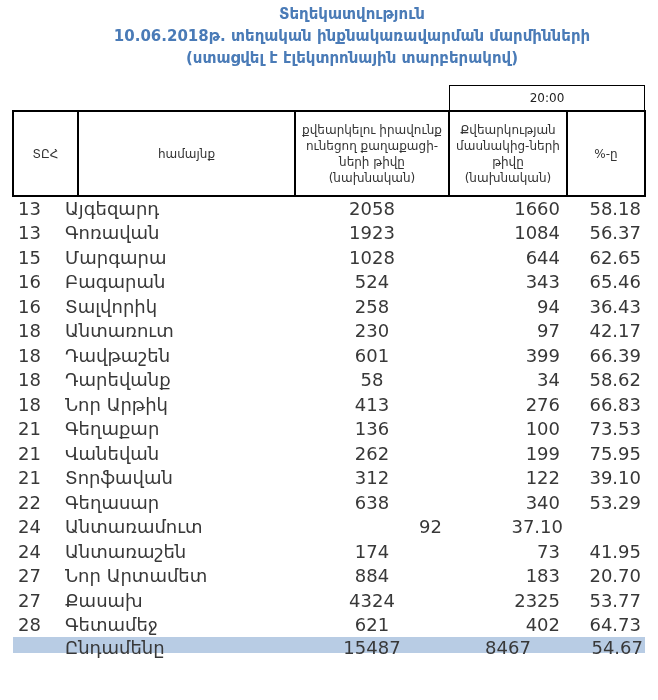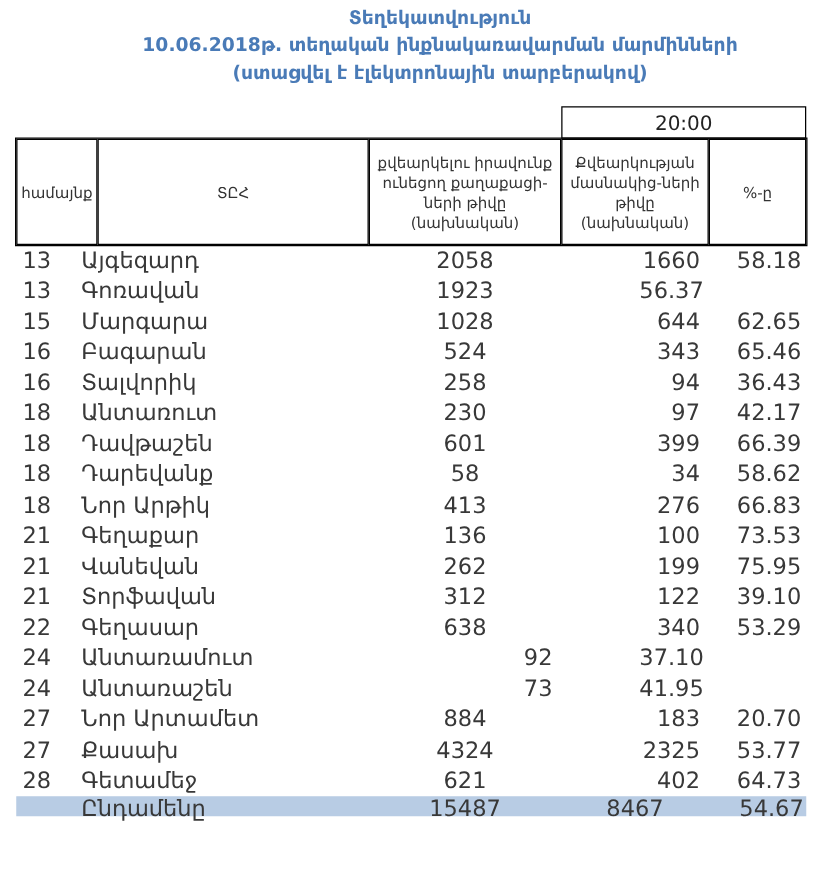--- a/index.html
+++ b/index.html
@@ -32,21 +32,21 @@
   
   .time-row {
     margin-top: 16px;
     margin-left: 449px;
     width: 196px;
     height: 26px;
     border: 1px solid var(--border);
     display: flex;
     align-items: center;
     justify-content: center;
-    font-size: 16px;
+    font-size: 12px;
     color: #222;
   }
   
   .header-row {
     margin-left: 13px;
     width: 632px;
     display: grid;
     grid-template-columns: 65px 217px 154px 118px 78px;
     outline: 1px solid var(--border);
   }
@@ -95,39 +95,40 @@
     <div>Տեղեկատվություն</div>
     <div>10.06.2018թ. տեղական ինքնակառավարման մարմինների</div>
     <div>(ստացվել է էլեկտրոնային տարբերակով)</div>
   </div>
 
   <div class="time-row">
     <span>20:00</span>
   </div>
 
   <div class="header-row">
+    <div class="hcell">ՏԸՀ</div>
     <div class="hcell">համայնք</div>
-    <div class="hcell">ՏԸՀ</div>
     <div class="hcell">քվեարկելու իրավունք ունեցող քաղաքացի-ների թիվը (նախնական)</div>
     <div class="hcell">Քվեարկության մասնակից-ների թիվը (նախնական)</div>
     <div class="hcell">%-ը</div>
   </div>
 
   <div class="tbody">
       <div class="drow">
         <div class="c1">13</div>
         <div class="c2">Այգեզարդ</div>
         <div class="c3">2058</div>
         <div class="c4">1660</div>
         <div class="c5">58.18</div>
       </div>
       <div class="drow">
         <div class="c1">13</div>
         <div class="c2">Գոռավան</div>
         <div class="c3">1923</div>
+        <div class="c4">1084</div>
         <div class="c5">56.37</div>
       </div>
       <div class="drow">
         <div class="c1">15</div>
         <div class="c2">Մարգարա</div>
         <div class="c3">1028</div>
         <div class="c4">644</div>
         <div class="c5">62.65</div>
       </div>
       <div class="drow">
@@ -202,20 +203,21 @@
       </div>
       <div class="drow">
         <div class="c1">24</div>
         <div class="c2">Անտառամուտ</div>
         <div class="c4">92</div>
         <div class="c5">37.10</div>
       </div>
       <div class="drow">
         <div class="c1">24</div>
         <div class="c2">Անտառաշեն</div>
+        <div class="c3">174</div>
         <div class="c4">73</div>
         <div class="c5">41.95</div>
       </div>
       <div class="drow">
         <div class="c1">27</div>
         <div class="c2">Նոր Արտամետ</div>
         <div class="c3">884</div>
         <div class="c4">183</div>
         <div class="c5">20.70</div>
       </div>

